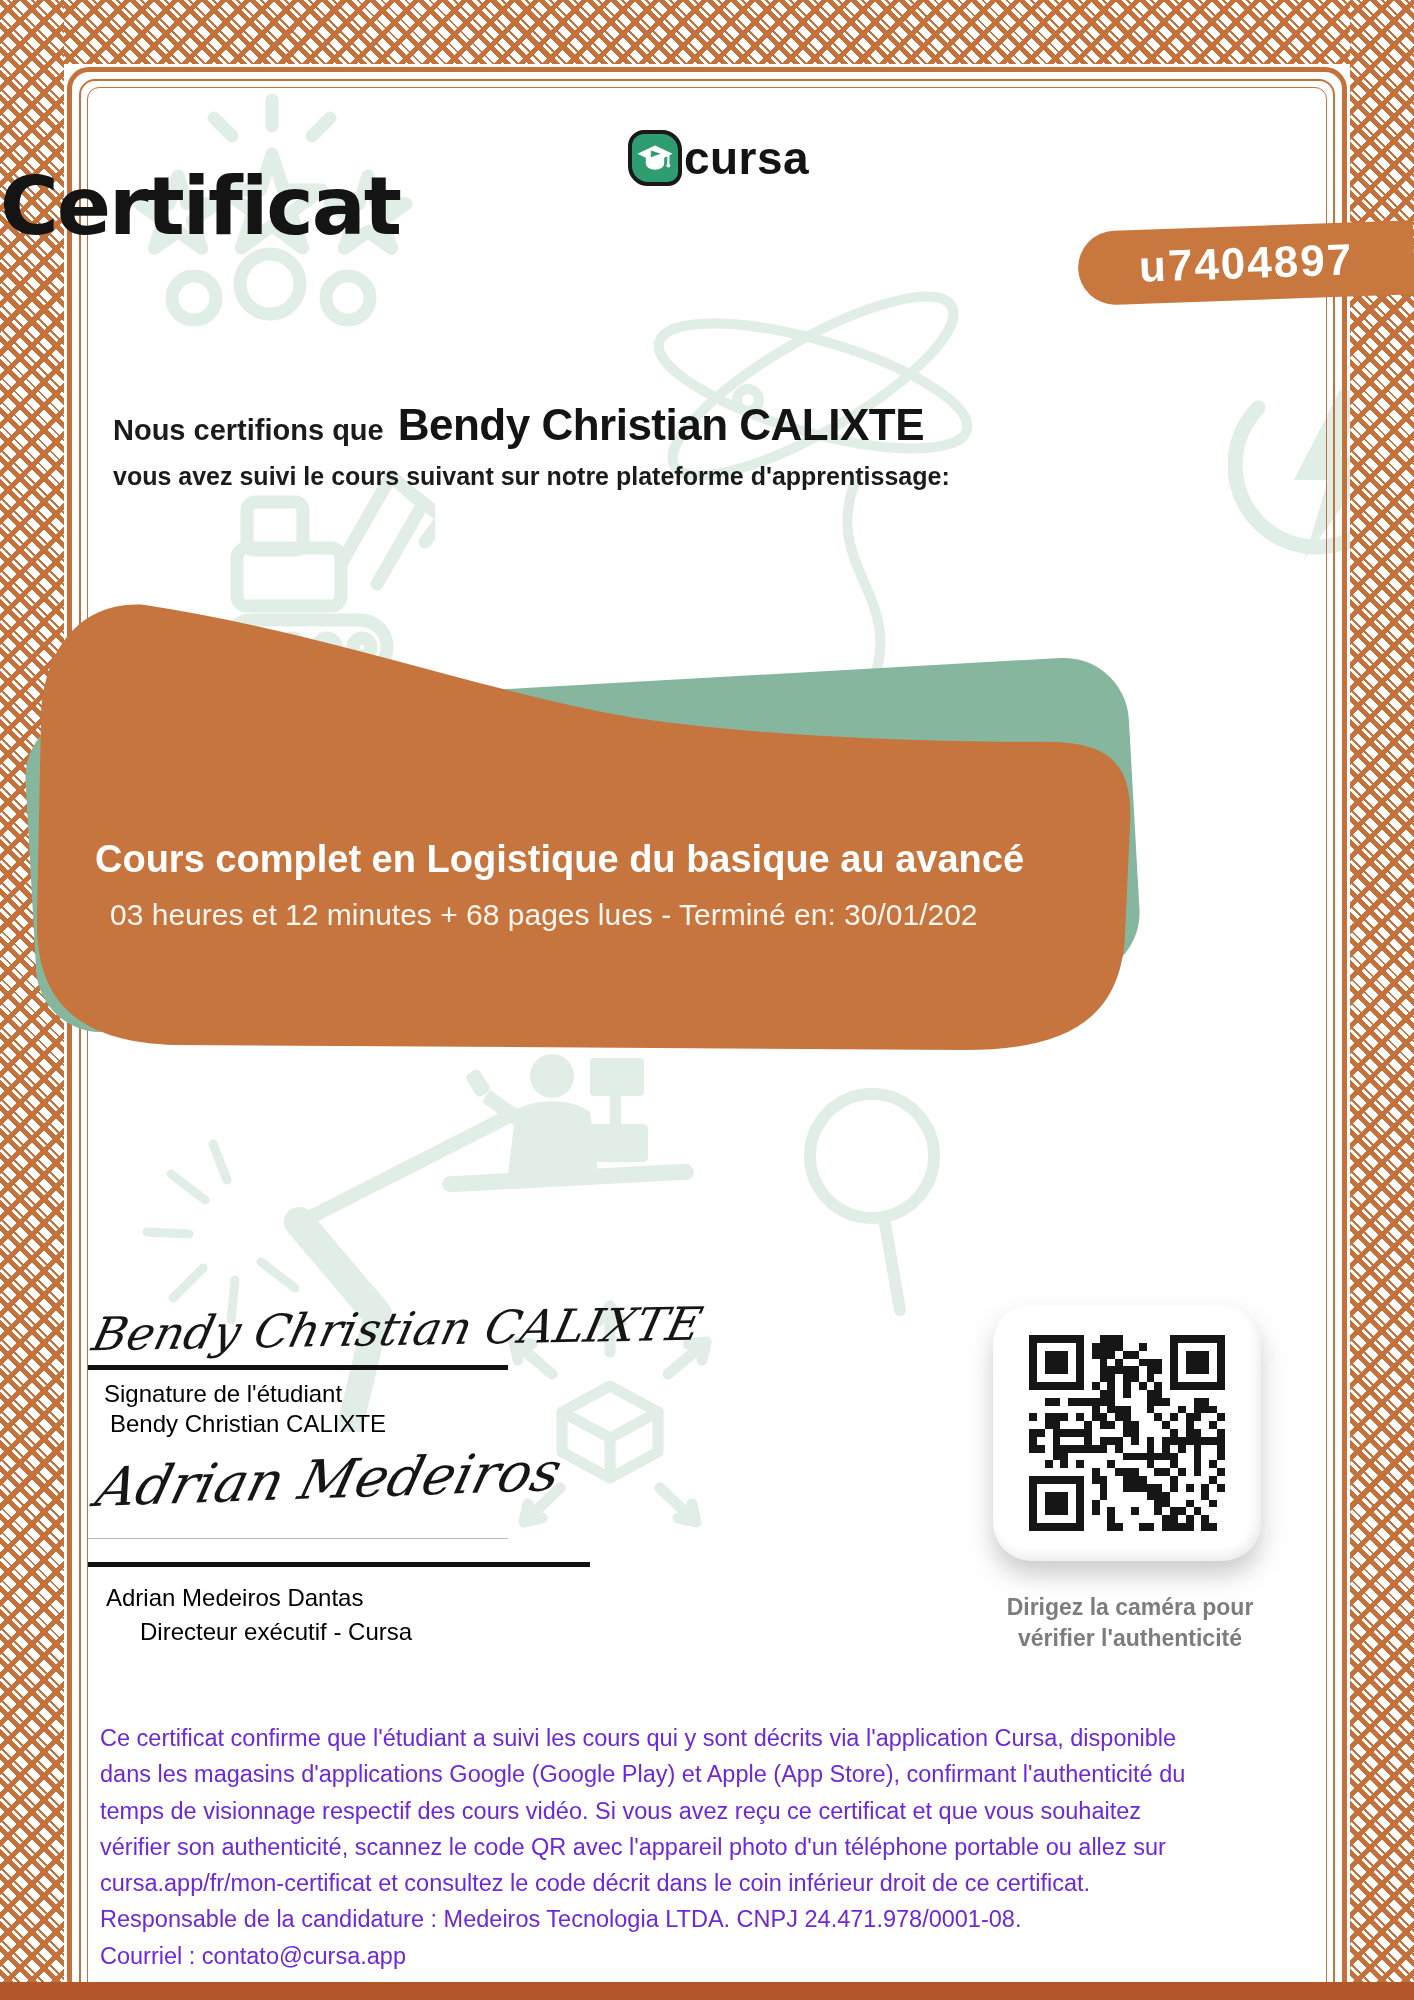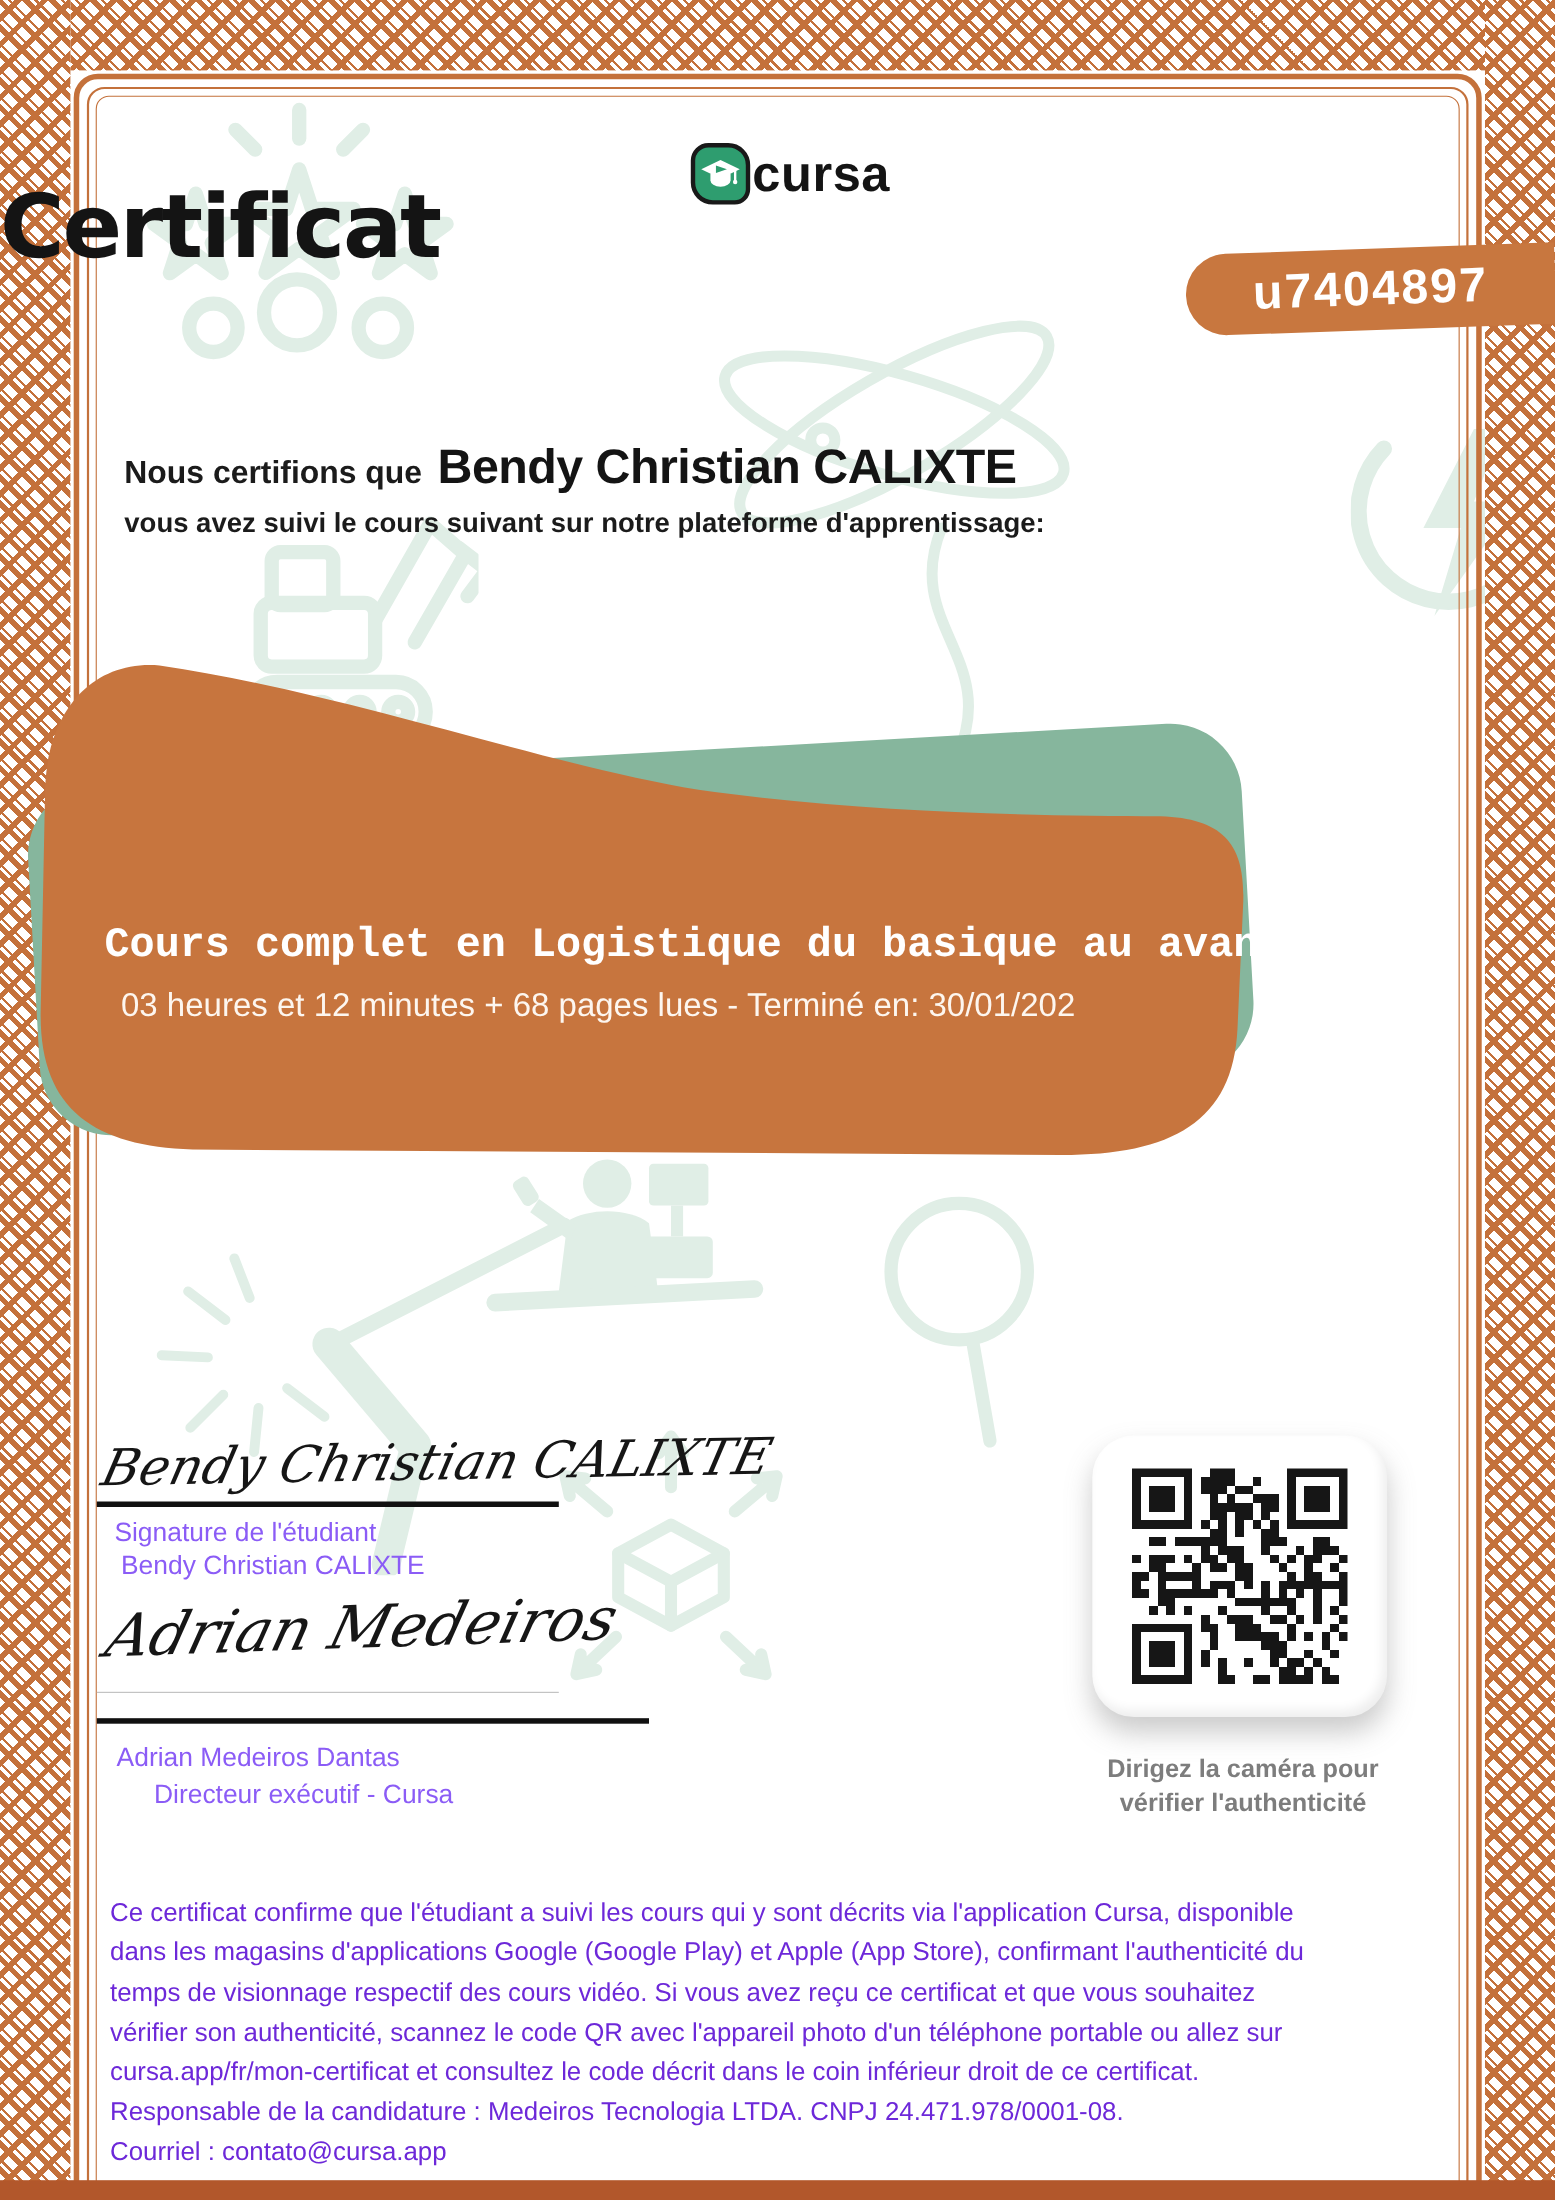--- a/index.html
+++ b/index.html
@@ -38,32 +38,32 @@
   .id-badge span{color:#ffffff;font-size:44px;font-weight:700;letter-spacing:2px;}
 
   
   .certify{position:absolute;left:113px;top:400px;z-index:4;display:flex;align-items:baseline;gap:14px;white-space:nowrap;}
   .certify .pre{font-size:29px;font-weight:700;color:#1b1b1b;}
   .certify .name{font-size:44px;font-weight:800;color:#141414;letter-spacing:-0.5px;}
   .certify2{position:absolute;left:113px;top:462px;z-index:4;font-size:25px;font-weight:700;color:#1b1b1b;white-space:nowrap;}
 
   
   .banner{position:absolute;left:15px;top:590px;width:1135px;height:480px;z-index:3;}
-  .banner-title{position:absolute;left:95px;top:838px;z-index:4;color:#ffffff;font-size:38px;font-weight:800;white-space:nowrap;font-family:Liberation Mono, monospace;}
+  .banner-title{position:absolute;left:95px;top:838px;z-index:4;color:#ffffff;font-size:38px;font-weight:800;white-space:nowrap;}
   .banner-sub{position:absolute;left:110px;top:898px;z-index:4;color:#fdf6ef;font-size:30px;font-weight:400;white-space:nowrap;max-width:1010px;overflow:hidden;}
 
   
   .script{position:absolute;z-index:4;font-family:"DejaVu Serif","Liberation Serif",serif;font-style:italic;color:#161616;white-space:nowrap;}
   .script1{left:95px;top:1302px;font-size:46px;transform:skewX(-14deg) rotate(-1deg);}
   .script2{left:100px;top:1448px;font-size:54px;transform:skewX(-16deg) rotate(-2deg);}
   .sigline{position:absolute;background:#111111;height:5px;z-index:5;}
   .sigline1{left:88px;top:1365px;width:420px;}
   .sigline2{left:88px;top:1562px;width:502px;}
   .siglight{position:absolute;left:88px;top:1538px;width:420px;height:1px;background:#bdbdbd;z-index:4;}
-  .siglabel{position:absolute;z-index:4;font-size:24px;color:#8b5cf6;white-space:nowrap;}
+  .siglabel{position:absolute;z-index:4;font-size:24px;color:#000000;white-space:nowrap;}
   .lab1{left:104px;top:1380px;}
   .lab2{left:110px;top:1410px;}
   .lab3{left:106px;top:1584px;}
   .lab4{left:108px;top:1618px;margin-left:32px;}
 
   
   .qr-card{position:absolute;left:993px;top:1305px;width:268px;height:256px;background:#ffffff;border-radius:38px;
     box-shadow:0 14px 24px rgba(110,110,110,.35), inset -4px -6px 10px rgba(0,0,0,.07);z-index:4;
     display:flex;align-items:center;justify-content:center;}
   .qr-box{width:196px;height:196px;}

